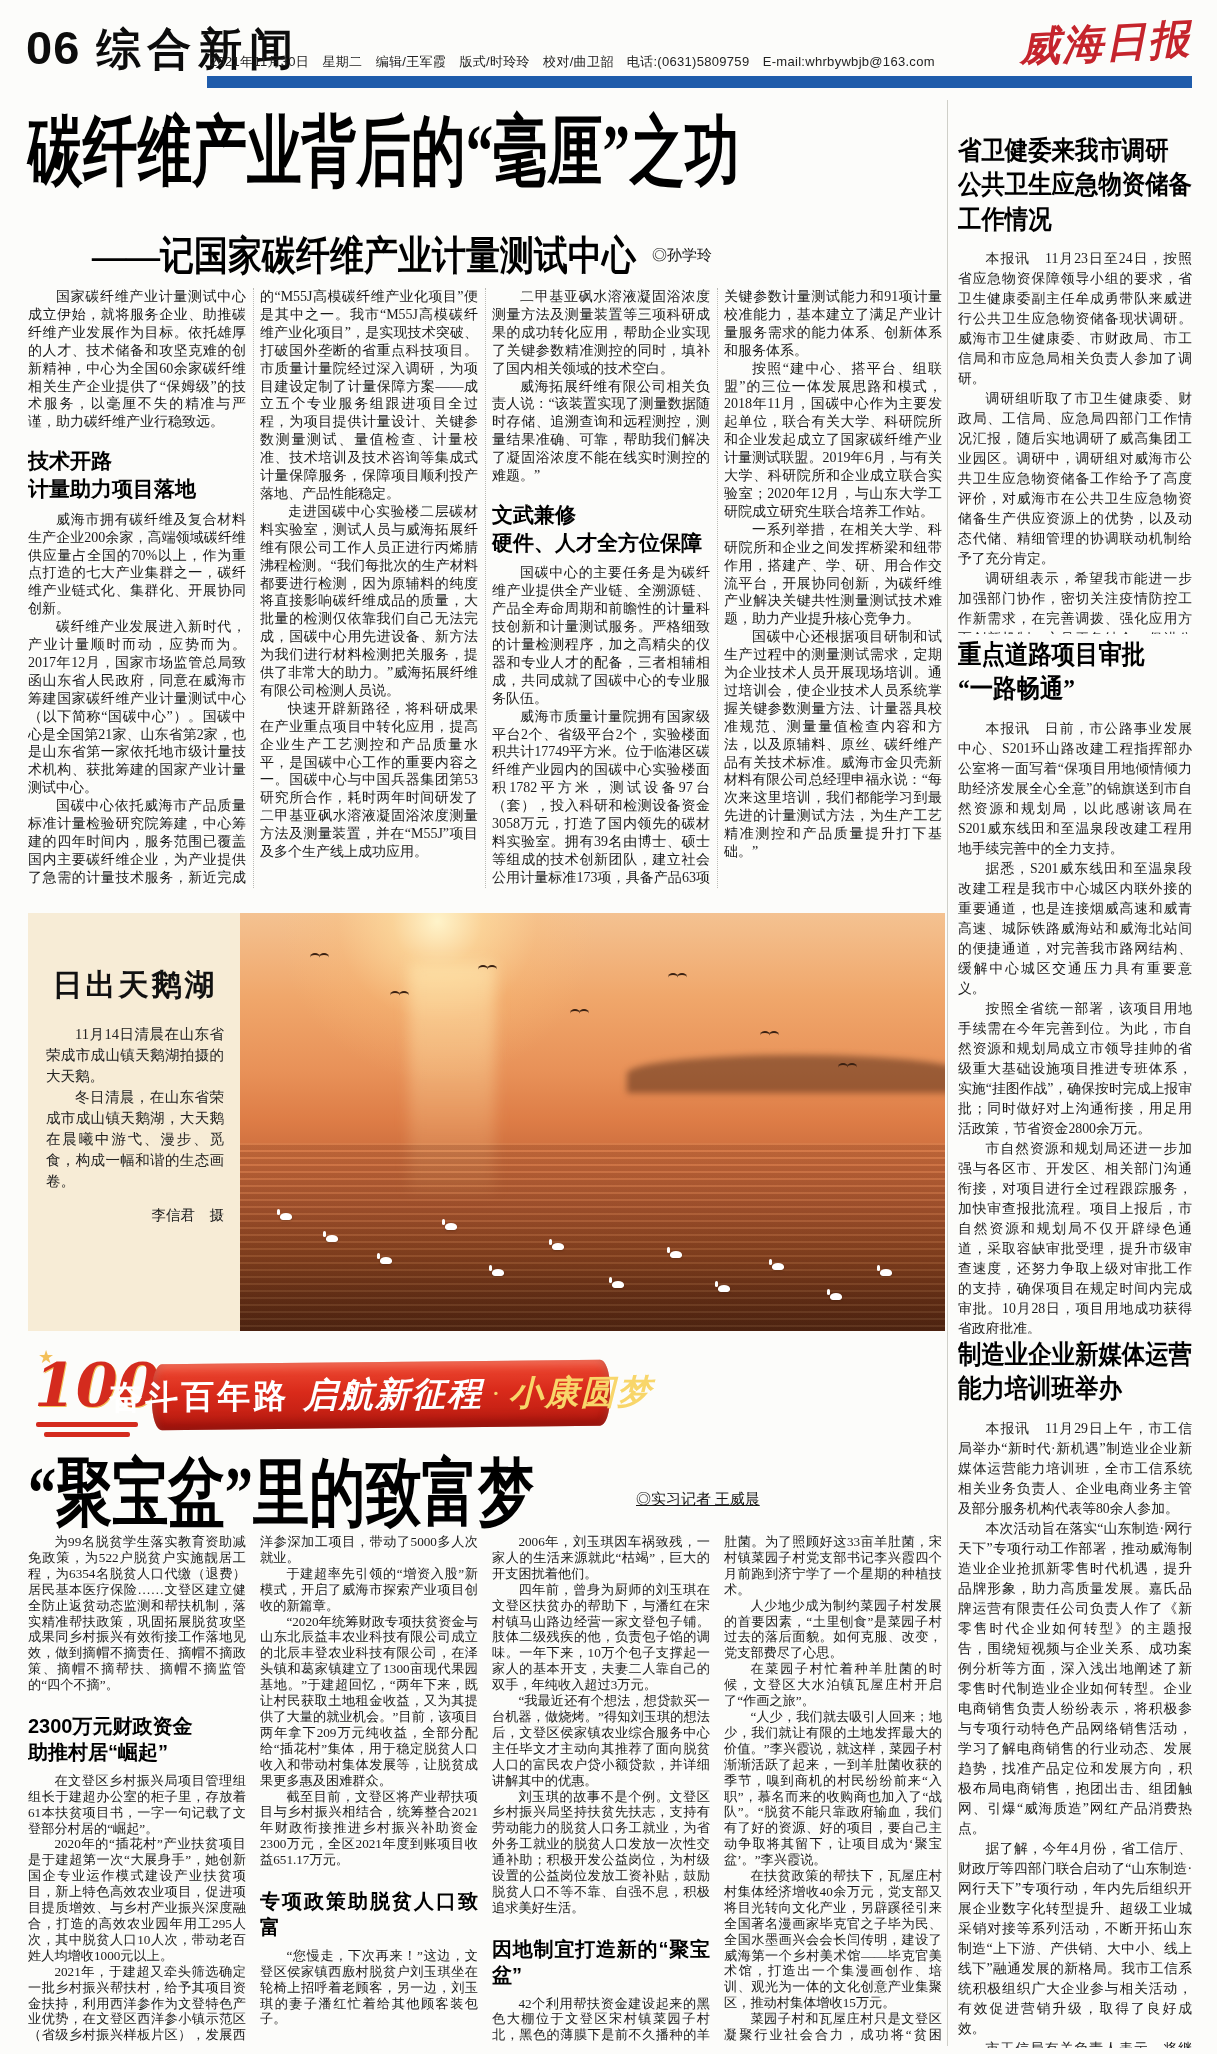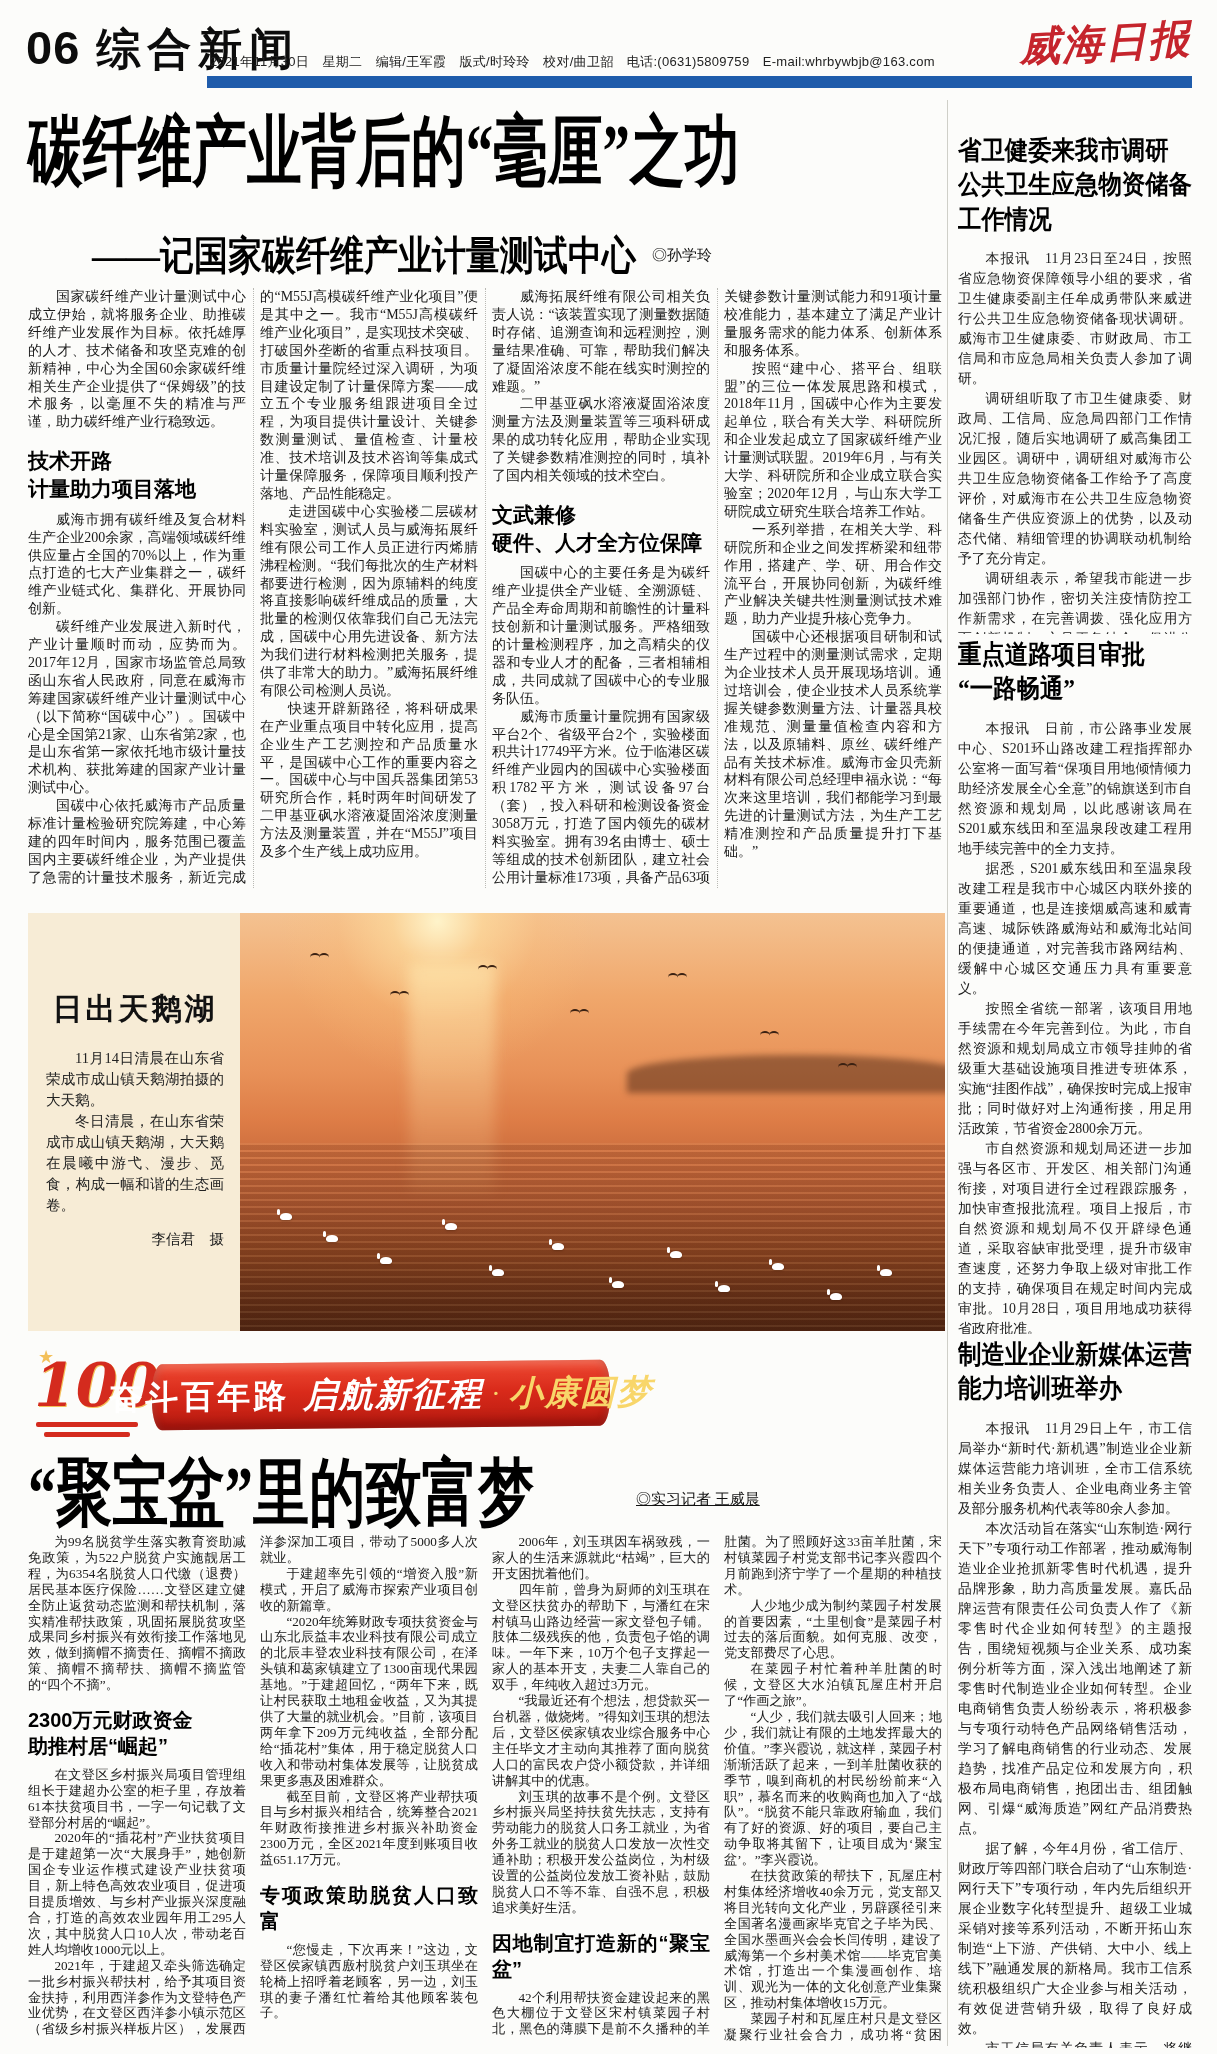--- a/index.html
+++ b/index.html
@@ -20,25 +20,25 @@
                white-space:nowrap;transform:scaleX(.72);transform-origin:left top;line-height:1.1;}
   #a1-subtitle{position:absolute;left:92px;top:228px;font-size:40px;font-weight:bold;color:#000;
                white-space:nowrap;transform:scaleX(.85);transform-origin:left top;}
   #a1-byline{position:absolute;left:652px;top:246px;font-size:15px;color:#111;}
   .cols{position:absolute;text-align:justify;overflow:hidden;column-fill:auto;}
   #a1-cols{left:28px;top:288px;width:914px;height:600px;column-count:4;column-gap:14px;
            column-rule:1px dotted #b9b9b4;font-size:14px;line-height:17.9px;}
   .para{margin:0;text-indent:2em;}
   .colhead{font-family:"Liberation Sans",sans-serif;font-weight:bold;font-size:21px;
            line-height:1.32;margin:16px 0 8px;text-indent:0;break-inside:avoid;color:#000;}
-  #a2-cols .colhead{font-size:20px;margin:14px 0 7px;}
+  #a2-cols .colhead{font-size:20px;margin:20px 0 7px;}
   
   #photo{position:absolute;left:28px;top:913px;width:917px;height:418px;}
   #caption-box{position:absolute;left:0;top:0;width:212px;height:100%;background:#f7ecd6;box-sizing:border-box;
-               padding:76px 16px 14px 18px;}
+               padding:52px 16px 14px 18px;}
   #caption-title{font-size:30px;font-weight:900;color:#111;letter-spacing:3px;margin:0 0 18px;text-align:center;}
   .cap-p{font-size:14.5px;line-height:21px;margin:0;text-indent:2em;text-align:justify;color:#222;}
   #caption-credit{font-size:14.5px;margin-top:14px;text-align:right;color:#222;}
   #photo-area{position:absolute;left:212px;top:0;right:0;bottom:0;overflow:hidden;
     background:
       radial-gradient(circle at 28% 2%, rgba(255,246,205,.95) 0px, rgba(255,224,160,.6) 45px, rgba(252,196,125,.25) 100px, rgba(252,196,125,0) 160px),
       linear-gradient(180deg,#f4c291 0%,#f0a76b 20%,#e89158 38%,#dd7c46 50%,#c86a3c 60%,#aa5630 70%,#85411f 82%,#5e2c15 93%,#4a2210 100%);}
   #sun-reflection{position:absolute;left:24%;top:12%;width:86px;height:55%;
       background:linear-gradient(180deg,rgba(255,235,180,.55),rgba(255,205,130,.08));filter:blur(7px);}
   #water-streaks{position:absolute;left:0;right:0;top:55%;bottom:0;
@@ -100,22 +100,22 @@
     <p class="para">国家碳纤维产业计量测试中心成立伊始，就将服务企业、助推碳纤维产业发展作为目标。依托雄厚的人才、技术储备和攻坚克难的创新精神，中心为全国60余家碳纤维相关生产企业提供了“保姆级”的技术服务，以毫厘不失的精准与严谨，助力碳纤维产业行稳致远。</p>
     <div class="colhead">
       <div>技术开路</div>
       <div>计量助力项目落地</div>
     </div>
     <p class="para">威海市拥有碳纤维及复合材料生产企业200余家，高端领域碳纤维供应量占全国的70%以上，作为重点打造的七大产业集群之一，碳纤维产业链式化、集群化、开展协同创新。</p>
     <p class="para">碳纤维产业发展进入新时代，产业计量顺时而动，应势而为。2017年12月，国家市场监管总局致函山东省人民政府，同意在威海市筹建国家碳纤维产业计量测试中心（以下简称“国碳中心”）。国碳中心是全国第21家、山东省第2家，也是山东省第一家依托地市级计量技术机构、获批筹建的国家产业计量测试中心。</p>
     <p class="para">国碳中心依托威海市产品质量标准计量检验研究院筹建，中心筹建的四年时间内，服务范围已覆盖国内主要碳纤维企业，为产业提供了急需的计量技术服务，新近完成的“M55J高模碳纤维产业化项目”便是其中之一。我市“M55J高模碳纤维产业化项目”，是实现技术突破、打破国外垄断的省重点科技项目。市质量计量院经过深入调研，为项目建设定制了计量保障方案——成立五个专业服务组跟进项目全过程，为项目提供计量设计、关键参数测量测试、量值检查、计量校准、技术培训及技术咨询等集成式计量保障服务，保障项目顺利投产落地、产品性能稳定。</p>
     <p class="para">走进国碳中心实验楼二层碳材料实验室，测试人员与威海拓展纤维有限公司工作人员正进行丙烯腈沸程检测。“我们每批次的生产材料都要进行检测，因为原辅料的纯度将直接影响碳纤维成品的质量，大批量的检测仅依靠我们自己无法完成，国碳中心用先进设备、新方法为我们进行材料检测把关服务，提供了非常大的助力。”威海拓展纤维有限公司检测人员说。</p>
     <p class="para">快速开辟新路径，将科研成果在产业重点项目中转化应用，提高企业生产工艺测控和产品质量水平，是国碳中心工作的重要内容之一。国碳中心与中国兵器集团第53研究所合作，耗时两年时间研发了二甲基亚砜水溶液凝固浴浓度测量方法及测量装置，并在“M55J”项目及多个生产线上成功应用。</p>
+    <p class="para">二甲基亚砜水溶液凝固浴浓度测量方法及测量装置等三项科研成果的成功转化应用，帮助企业实现了关键参数精准测控的同时，填补了国内相关领域的技术空白。</p>
     <p class="para">威海拓展纤维有限公司相关负责人说：“该装置实现了测量数据随时存储、追溯查询和远程测控，测量结果准确、可靠，帮助我们解决了凝固浴浓度不能在线实时测控的难题。”</p>
-    <p class="para">二甲基亚砜水溶液凝固浴浓度测量方法及测量装置等三项科研成果的成功转化应用，帮助企业实现了关键参数精准测控的同时，填补了国内相关领域的技术空白。</p>
     <div class="colhead">
       <div>文武兼修</div>
       <div>硬件、人才全方位保障</div>
     </div>
     <p class="para">国碳中心的主要任务是为碳纤维产业提供全产业链、全溯源链、产品全寿命周期和前瞻性的计量科技创新和计量测试服务。严格细致的计量检测程序，加之高精尖的仪器和专业人才的配备，三者相辅相成，共同成就了国碳中心的专业服务队伍。</p>
     <p class="para">威海市质量计量院拥有国家级平台2个、省级平台2个，实验楼面积共计17749平方米。位于临港区碳纤维产业园内的国碳中心实验楼面积1782平方米，测试设备97台（套），投入科研和检测设备资金3058万元，打造了国内领先的碳材料实验室。拥有39名由博士、硕士等组成的技术创新团队，建立社会公用计量标准173项，具备产品63项关键参数计量测试能力和91项计量校准能力，基本建立了满足产业计量服务需求的能力体系、创新体系和服务体系。</p>
     <p class="para">按照“建中心、搭平台、组联盟”的三位一体发展思路和模式，2018年11月，国碳中心作为主要发起单位，联合有关大学、科研院所和企业发起成立了国家碳纤维产业计量测试联盟。2019年6月，与有关大学、科研院所和企业成立联合实验室；2020年12月，与山东大学工研院成立研究生联合培养工作站。</p>
     <p class="para">一系列举措，在相关大学、科研院所和企业之间发挥桥梁和纽带作用，搭建产、学、研、用合作交流平台，开展协同创新，为碳纤维产业解决关键共性测量测试技术难题，助力产业提升核心竞争力。</p>
     <p class="para">国碳中心还根据项目研制和试生产过程中的测量测试需求，定期为企业技术人员开展现场培训。通过培训会，使企业技术人员系统掌握关键参数测量方法、计量器具校准规范、测量量值检查内容和方法，以及原辅料、原丝、碳纤维产品有关技术标准。威海市金贝壳新材料有限公司总经理申福永说：“每次来这里培训，我们都能学习到最先进的计量测试方法，为生产工艺精准测控和产品质量提升打下基础。”</p>
   </div>

